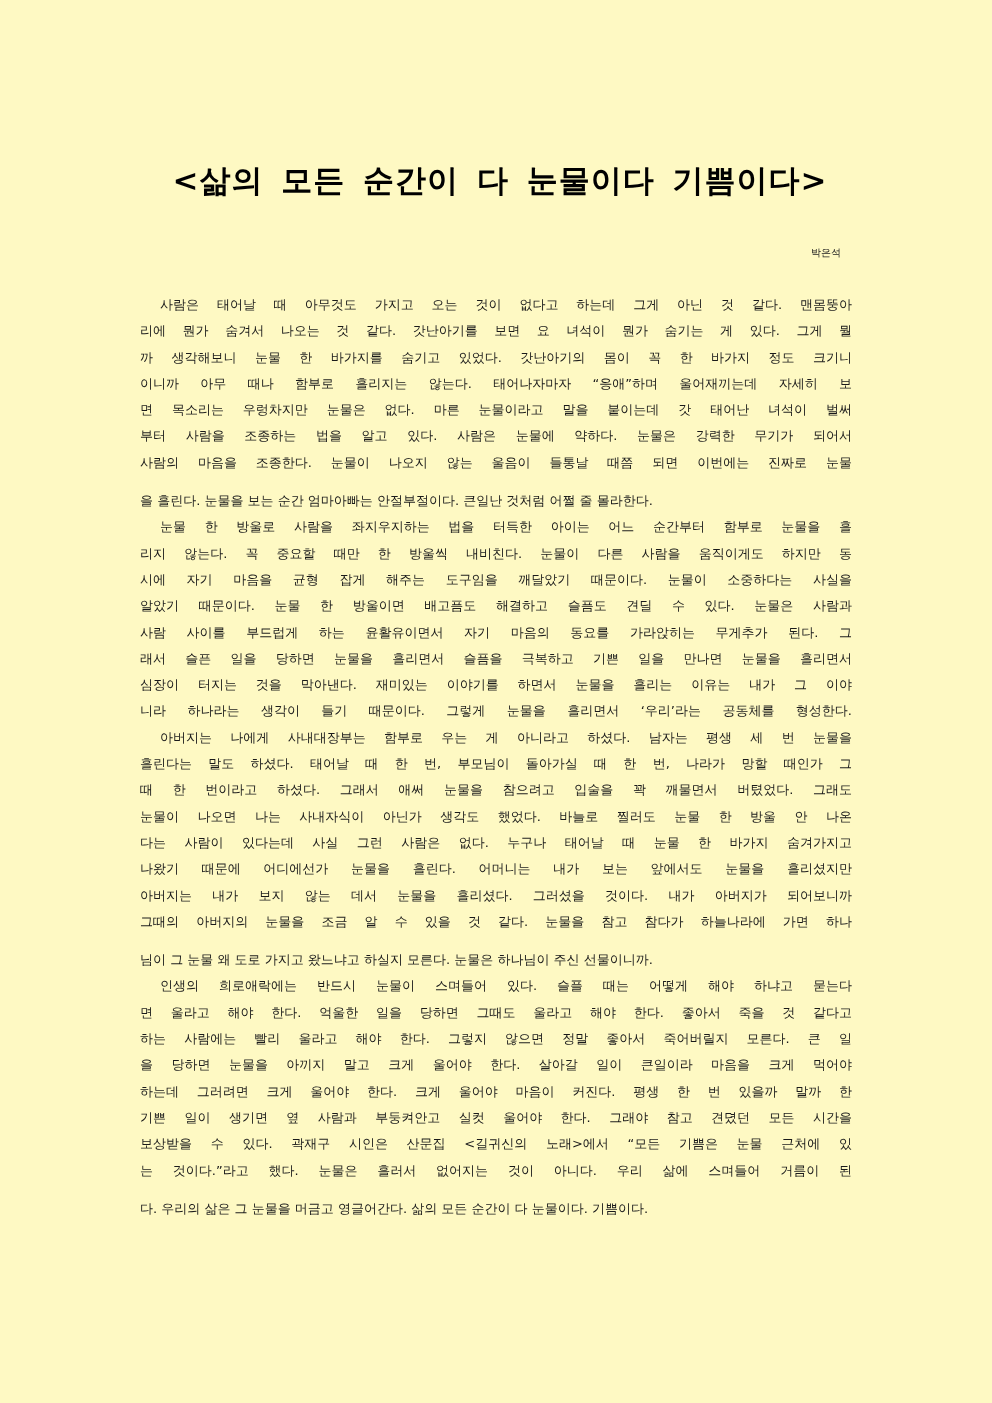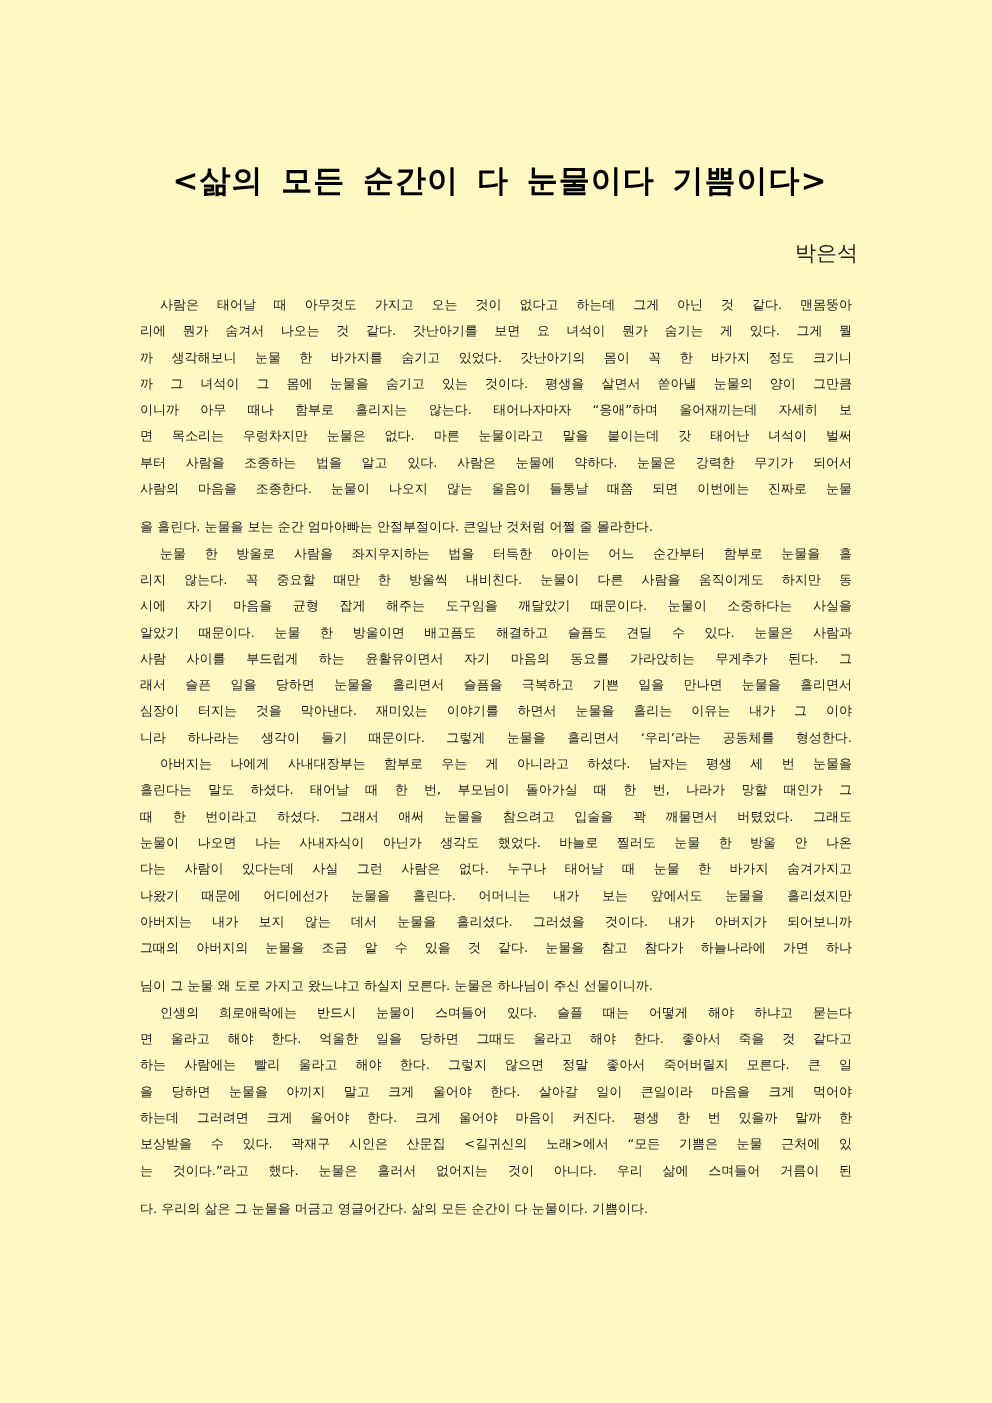--- a/index.html
+++ b/index.html
@@ -30,23 +30,23 @@
       text-align: center;
       font-size: 31px;
       font-weight: bold;
       letter-spacing: 1px;
       word-spacing: 6px;
       color: #000000;
       line-height: 40px;
     }
     .author {
       position: absolute;
-      right: 142px;
+      right: 159px;
       top: 243px;
-      font-size: 21px;
+      font-size: 10px;
       color: #222222;
       line-height: 20px;
     }
     .body {
       position: absolute;
       left: 140px;
       top: 292px;
       width: 712px;
     }
     .line {
@@ -73,21 +73,20 @@
 <div class="page">
   <div class="title">&lt;삶의 모든 순간이 다 눈물이다 기쁨이다&gt;</div>
   <div class="author">박은석</div>
 
   <div class="body">
 
     <div>
       <div class="line indent">사람은 태어날 때 아무것도 가지고 오는 것이 없다고 하는데 그게 아닌 것 같다. 맨몸뚱아</div>
       <div class="line">리에 뭔가 숨겨서 나오는 것 같다. 갓난아기를 보면 요 녀석이 뭔가 숨기는 게 있다. 그게 뭘</div>
       <div class="line">까 생각해보니 눈물 한 바가지를 숨기고 있었다. 갓난아기의 몸이 꼭 한 바가지 정도 크기니</div>
-      <div class="line">까 그 녀석이 그 몸에 눈물을 숨기고 있는 것이다. 평생을 살면서 쏟아낼 눈물의 양이 그만큼</div>
       <div class="line">이니까 아무 때나 함부로 흘리지는 않는다. 태어나자마자 “응애”하며 울어재끼는데 자세히 보</div>
       <div class="line">면 목소리는 우렁차지만 눈물은 없다. 마른 눈물이라고 말을 붙이는데 갓 태어난 녀석이 벌써</div>
       <div class="line">부터 사람을 조종하는 법을 알고 있다. 사람은 눈물에 약하다. 눈물은 강력한 무기가 되어서</div>
       <div class="line">사람의 마음을 조종한다. 눈물이 나오지 않는 울음이 들통날 때쯤 되면 이번에는 진짜로 눈물</div>
       <div class="line last">을 흘린다. 눈물을 보는 순간 엄마아빠는 안절부절이다. 큰일난 것처럼 어쩔 줄 몰라한다.</div>
     </div>
 
     <div>
       <div class="line indent">눈물 한 방울로 사람을 좌지우지하는 법을 터득한 아이는 어느 순간부터 함부로 눈물을 흘</div>
       <div class="line">리지 않는다. 꼭 중요할 때만 한 방울씩 내비친다. 눈물이 다른 사람을 움직이게도 하지만 동</div>
@@ -110,18 +109,19 @@
       <div class="line">그때의 아버지의 눈물을 조금 알 수 있을 것 같다. 눈물을 참고 참다가 하늘나라에 가면 하나</div>
       <div class="line last">님이 그 눈물 왜 도로 가지고 왔느냐고 하실지 모른다. 눈물은 하나님이 주신 선물이니까.</div>
     </div>
 
     <div>
       <div class="line indent">인생의 희로애락에는 반드시 눈물이 스며들어 있다. 슬플 때는 어떻게 해야 하냐고 묻는다</div>
       <div class="line">면 울라고 해야 한다. 억울한 일을 당하면 그때도 울라고 해야 한다. 좋아서 죽을 것 같다고</div>
       <div class="line">하는 사람에는 빨리 울라고 해야 한다. 그렇지 않으면 정말 좋아서 죽어버릴지 모른다. 큰 일</div>
       <div class="line">을 당하면 눈물을 아끼지 말고 크게 울어야 한다. 살아갈 일이 큰일이라 마음을 크게 먹어야</div>
       <div class="line">하는데 그러려면 크게 울어야 한다. 크게 울어야 마음이 커진다. 평생 한 번 있을까 말까 한</div>
+      <div class="line">기쁜 일이 생기면 옆 사람과 부둥켜안고 실컷 울어야 한다. 그래야 참고 견뎠던 모든 시간을</div>
       <div class="line">보상받을 수 있다. 곽재구 시인은 산문집 &lt;길귀신의 노래&gt;에서 “모든 기쁨은 눈물 근처에 있</div>
       <div class="line">는 것이다.”라고 했다. 눈물은 흘러서 없어지는 것이 아니다. 우리 삶에 스며들어 거름이 된</div>
       <div class="line last">다. 우리의 삶은 그 눈물을 머금고 영글어간다. 삶의 모든 순간이 다 눈물이다. 기쁨이다.</div>
     </div>
   </div>
 </div>
 
 </body></html>

